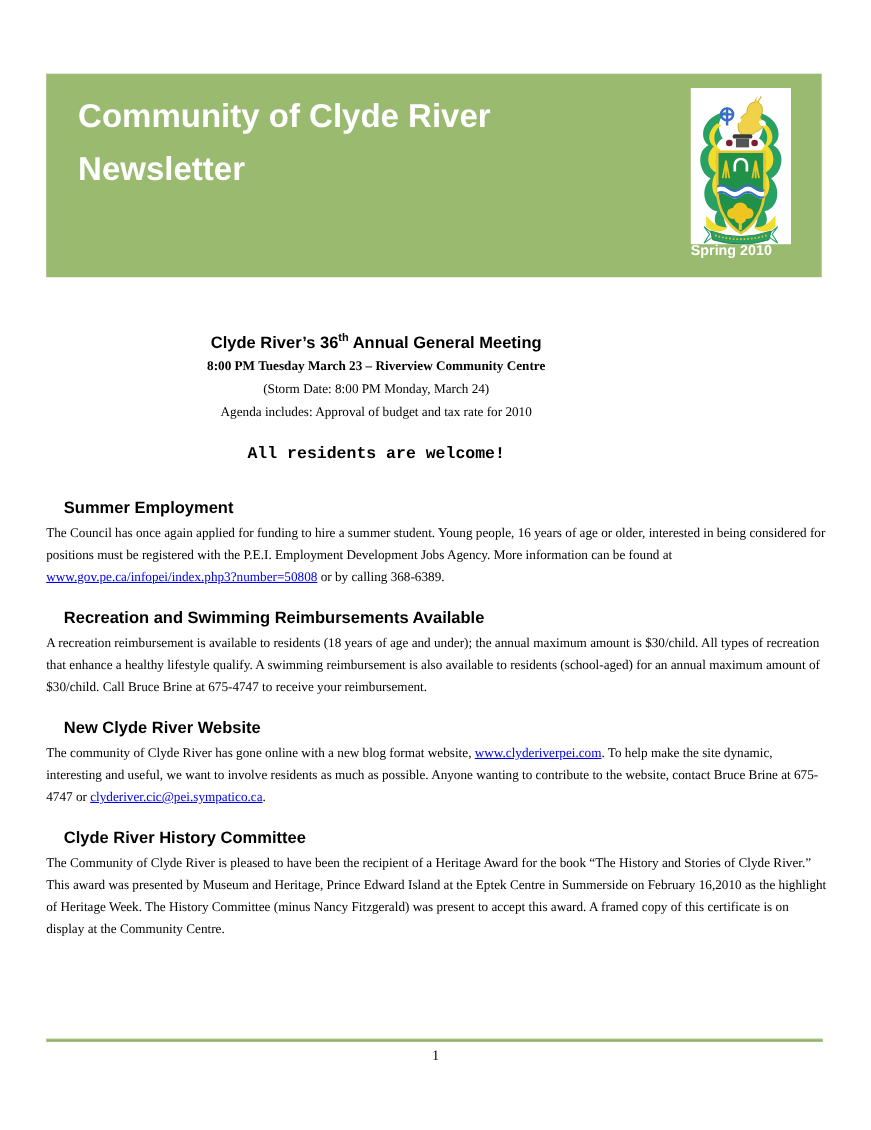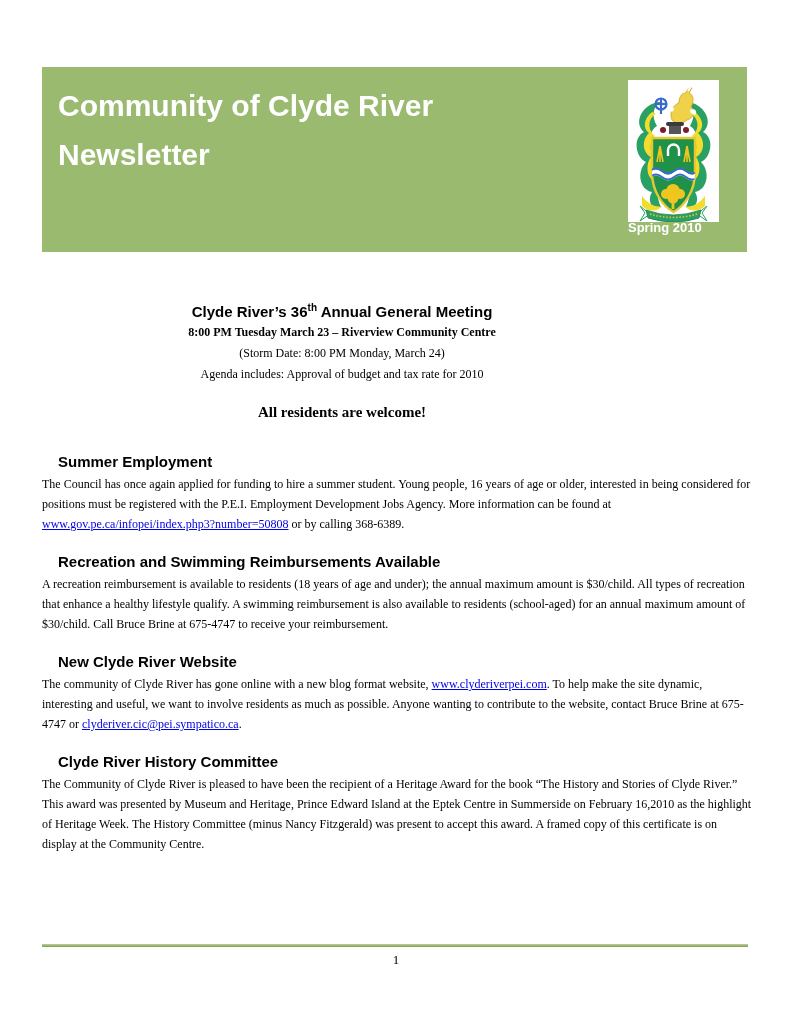--- a/index.html
+++ b/index.html
@@ -9,33 +9,33 @@
     --divider-dark:#7f9e51;
   }
   *{box-sizing:border-box;}
   html,body{margin:0;padding:0;background:#fff;}
   .page{
     position:relative;width:792px;height:1027px;background:#fff;overflow:hidden;
     font-family:"Liberation Serif", serif;color:#000;
   }
   
   .banner{position:absolute;left:42px;top:67px;width:705px;height:185px;background:var(--banner-green);}
-  .banner-title{position:absolute;left:16px;top:14px;color:#fff;
+  .banner-title{position:absolute;left:29px;top:14px;color:#fff;
     font-family:"Liberation Sans", sans-serif;font-weight:700;font-size:30px;line-height:49px;}
   .crest-box{position:absolute;left:586px;top:13px;width:91px;height:142px;background:#fff;}
   .crest-box svg{display:block;width:100%;height:100%;}
   .issue{position:absolute;left:586px;top:153px;width:91px;color:#fff;
     font-family:"Liberation Sans", sans-serif;font-weight:700;font-size:13px;}
   
   .announce{position:absolute;left:0;top:297px;width:684px;text-align:center;}
   .ann-line1{font-family:"Liberation Sans", sans-serif;font-weight:700;font-size:15px;line-height:21px;}
   .ann-line1 sup{font-size:10px;}
   .ann-serif{font-size:12px;line-height:21px;}
   .ann-bold{font-weight:700;}
-  .welcome{margin-top:17px;font-family:Liberation Serif, serif;font-weight:700;font-size:15px;line-height:21px;}
+  .welcome{margin-top:17px;font-family:Liberation Mono, monospace;font-weight:700;font-size:15px;line-height:21px;}
   
   .sections{position:absolute;left:42px;top:453px;width:712px;}
   .section h2{margin:0 0 3px 16px;font-family:"Liberation Sans", sans-serif;font-weight:700;font-size:15px;line-height:18px;}
   .section p{margin:0 0 19px 0;font-size:12px;line-height:20px;}
   a.doc-link{color:var(--link-blue);text-decoration:underline;cursor:pointer;}
   
   .divider{position:absolute;left:42px;top:944px;width:706px;height:3px;
     background:linear-gradient(to bottom, var(--divider-light), var(--divider-dark));}
   .page-num{position:absolute;left:0;top:952px;width:792px;text-align:center;font-size:13px;line-height:16px;}
 </style>

